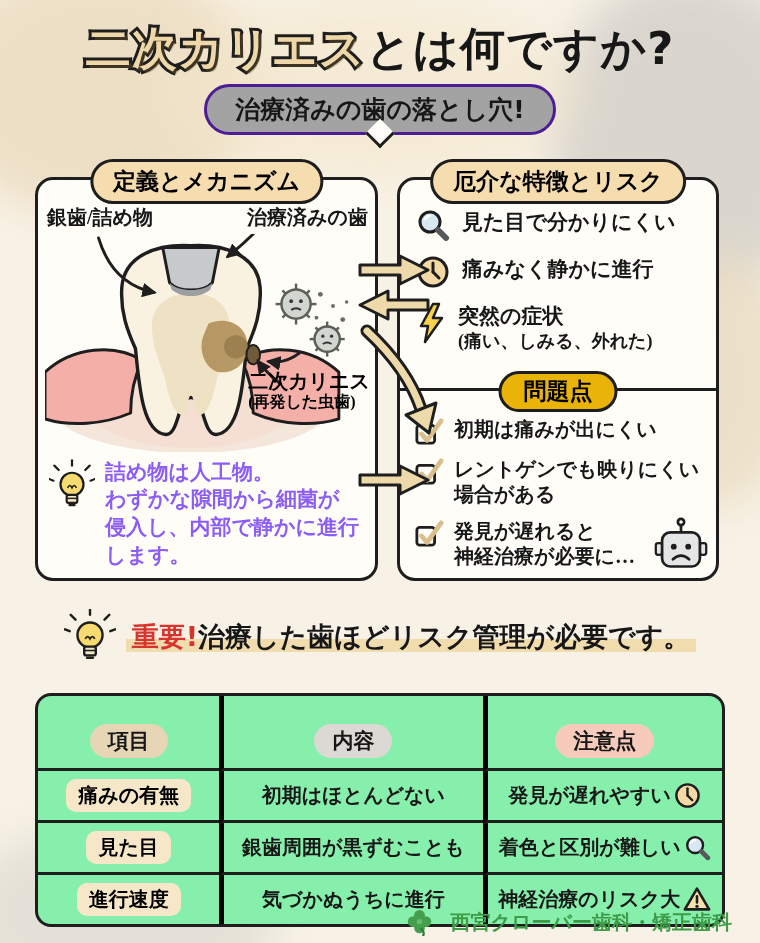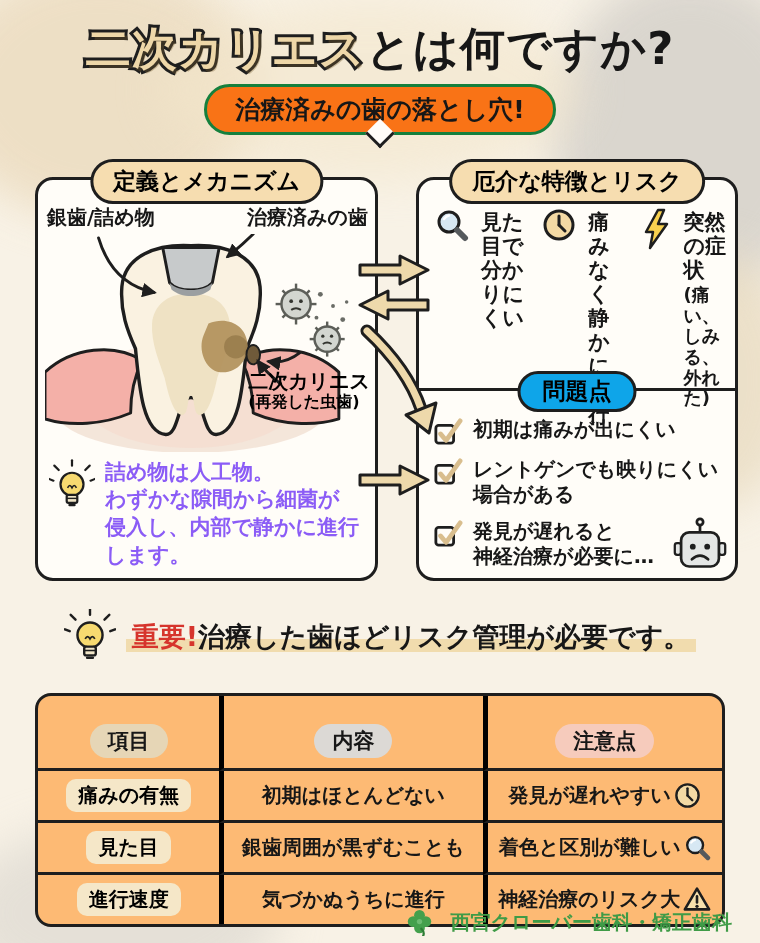--- a/index.html
+++ b/index.html
@@ -15,49 +15,49 @@
 
   .content{position:absolute;inset:0;padding:12px 35px 0;box-sizing:border-box;z-index:2;}
 
   
   .title{margin:12px 0 10px;text-align:center;font-size:45px;line-height:1.1;font-weight:900;letter-spacing:1px;}
   .title .accent{color:#eed7a8;-webkit-text-stroke:6px #1e1e1e;paint-order:stroke fill;text-shadow:3px 3px 0 rgba(120,95,50,.35);}
   .title .rest{color:#171717;}
 
   
   .subtitle-row{text-align:center;margin-top:10px;}
-  .bubble{position:relative;display:inline-block;background:#f97316;border:3px solid #15803d;border-radius:28px;padding:6px 28px;font-size:25px;font-weight:800;color:#171717;}
+  .bubble{position:relative;display:inline-block;background:#a3a3a3;border:3px solid #4c1d95;border-radius:28px;padding:6px 28px;font-size:25px;font-weight:800;color:#171717;}
   .bubble .tail{position:absolute;left:50%;bottom:-12px;width:18px;height:18px;background:#fffdf9;border-right:3px solid #1e1e1e;border-bottom:3px solid #1e1e1e;transform:translateX(-50%) rotate(45deg);}
 
   
-  .panels{position:relative;display:flex;gap:38px;margin-top:42px;height:404px;}
+  .panels{position:relative;display:flex;gap:19px;margin-top:42px;height:404px;font-family:Liberation Serif, serif;}
   .panel{position:relative;background:#fffdf8;border:3px solid #1e1e1e;border-radius:18px;box-sizing:border-box;}
   .panel-def{flex:0 0 343px;}
   .panel-risk{flex:0 0 322px;}
   .panel-header{position:absolute;top:-21px;left:50%;transform:translateX(-50%);background:#f6ddb0;border:3px solid #1e1e1e;border-radius:24px;padding:4px 20px;font-size:23px;font-weight:800;white-space:nowrap;z-index:3;}
 
   
   .def-body{position:absolute;inset:24px 5px 6px 7px;}
   .lab{position:absolute;font-size:20px;font-weight:800;color:#171717;}
   .lab-fill{left:2px;top:0;}
   .lab-treated{right:2px;top:0;}
   .tooth-svg{position:absolute;left:0;top:30px;width:100%;}
   .lab-caries{position:absolute;right:0;top:166px;font-size:20px;font-weight:800;line-height:1.15;}
   .lab-caries .sub{display:block;font-size:16px;font-weight:700;}
   .note{position:absolute;left:4px;right:0;bottom:2px;display:flex;gap:10px;align-items:flex-start;}
   .note .txt{font-size:21px;font-weight:800;line-height:1.32;color:#8b5cf6;}
   .pre{white-space:pre-line;}
 
   
-  .features{height:208px;box-sizing:border-box;padding:30px 8px 0 16px;display:flex;gap:15px;}
+  .features{height:208px;box-sizing:border-box;padding:30px 8px 0 16px;display:flex;flex-direction:column;gap:15px;}
   .feature{display:flex;align-items:flex-start;gap:12px;font-size:21px;font-weight:800;color:#171717;line-height:1.15;}
   .feature .ic{flex:0 0 auto;margin-top:-2px;}
   .feature .sub{display:block;font-size:18px;margin-top:3px;}
   .problems-wrap{position:relative;border-top:3px solid #1e1e1e;}
-  .problems-badge{position:absolute;top:-20px;left:50%;transform:translateX(-50%);background:#0ea5e9;border:3px solid #1e1e1e;border-radius:22px;padding:2px 22px;font-size:23px;font-weight:800;white-space:nowrap;}
+  .problems-badge{position:absolute;top:-20px;left:50%;transform:translateX(-50%);background:#eab308;border:3px solid #1e1e1e;border-radius:22px;padding:2px 22px;font-size:23px;font-weight:800;white-space:nowrap;}
   .problems{padding:26px 8px 0 14px;display:flex;flex-direction:column;gap:11px;}
   .problem{display:flex;align-items:flex-start;gap:10px;font-size:20px;font-weight:800;color:#171717;line-height:1.28;}
   .problem .ic{flex:0 0 auto;margin-top:1px;}
   .problem .grow{flex:1;}
   .robot-wrap{flex:0 0 auto;margin:-4px 0 0;}
 
   
   .flow{position:absolute;z-index:4;}
   .fa1{left:323px;top:76px;}
   .fa2{left:323px;top:111px;}
@@ -66,21 +66,21 @@
 
   
   .important{display:flex;align-items:center;justify-content:center;gap:10px;margin-top:28px;}
   .imp-hl{background:linear-gradient(transparent 58%, #f1dcae 58%, #f1dcae 94%, transparent 94%);padding:0 6px;font-size:27px;font-weight:900;line-height:1.3;}
   .imp-label{color:#d6342c;}
   .imp-text{color:#171717;}
 
   
   .checkpoint{position:relative;margin-top:28px;}
   .cp-badge{position:absolute;top:-19px;left:50%;transform:translateX(-50%);background:#f6ddb0;border:3px solid #1e1e1e;border-radius:24px;padding:3px 24px;font-size:23px;font-weight:800;white-space:nowrap;z-index:3;}
-  .table-box{background:#fdba74;border:3px solid #1e1e1e;border-radius:16px;overflow:hidden;}
+  .table-box{background:#86efac;border:3px solid #1e1e1e;border-radius:16px;overflow:hidden;}
   .tbl{display:grid;grid-template-columns:26.5% 38.5% 35%;}
   .cell{display:flex;align-items:center;justify-content:center;padding:8px 4px;box-sizing:border-box;}
   .cell.hd{padding:28px 4px 10px;}
   .bl{border-left:5px solid #000000;}
   .bb{border-bottom:3px solid #1e1e1e;}
   .pill{border-radius:999px;padding:3px 18px;font-size:21px;font-weight:800;color:#171717;}
   .pill-item{background:#e6d6b6;}
   .pill-content{background:#dcd9d5;}
   .pill-caution{background:#f6cbbc;}
   .row-label{background:#f5e7c8;border-radius:10px;padding:3px 12px;font-size:20px;font-weight:800;}

